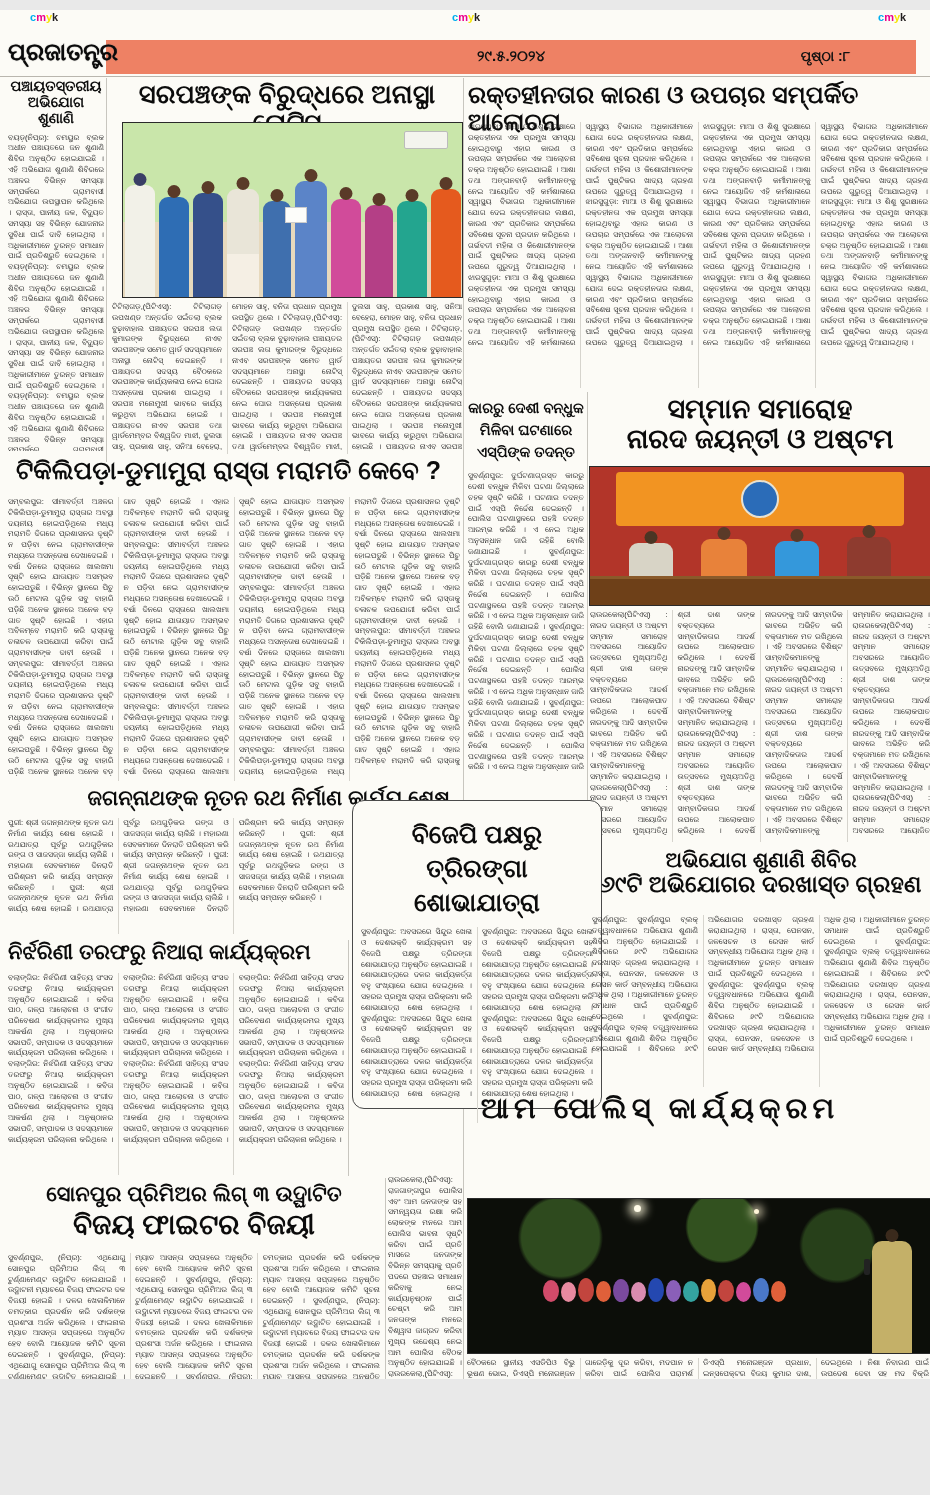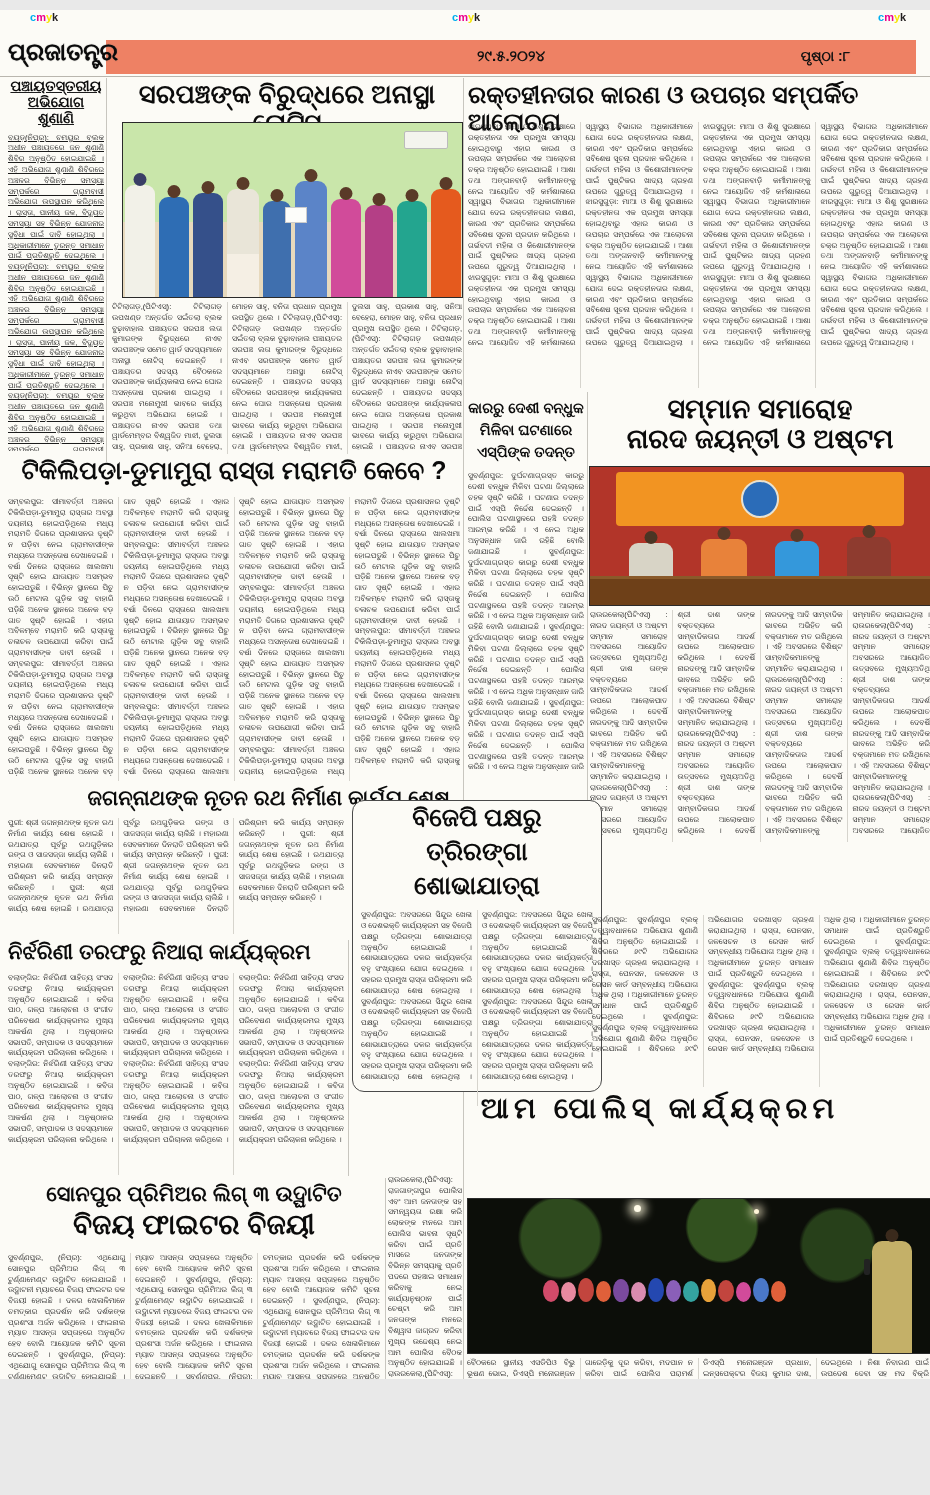--- a/index.html
+++ b/index.html
@@ -45,21 +45,21 @@
   <div class="mast-date">୨୯.୫.୨୦୨୪</div>
   <div class="mast-page">ପୃଷ୍ଠା :୮</div>
   <div class="mast-rule"></div>
 
   <div class="vrule" style="left:106px;top:68px;height:384px;"></div>
   <div class="vrule" style="left:463px;top:68px;height:1384px;"></div>
   <div class="vrule" style="left:587px;top:382px;height:462px;"></div>
   <div class="vrule" style="left:348px;top:930px;height:236px;"></div>
   <div class="vrule" style="left:385px;top:1168px;height:286px;"></div>
 
-  <div class="abs" style="left:8px;top:68px;width:96px;text-decoration:underline;">
+  <div class="abs" style="left:8px;top:68px;width:96px;">
     <div class="hl hl-c" style="font-size:14.5px;">
       <div>ପଞ୍ଚାୟତସ୍ତରୀୟ</div>
       <div>ଅଭିଯୋଗ ଶୁଣାଣି</div>
     </div>
     <div class="bodytxt" style="height:318px;margin-top:6px;">ବୟଡ଼(ନିପ୍ର): ଚମୟୁର ବ୍ଲକ ଅଧୀନ ପଞ୍ଚାୟତରେ ଜନ ଶୁଣାଣି ଶିବିର ଅନୁଷ୍ଠିତ ହୋଇଯାଇଛି । ଏହି ଅଭିଯୋଗ ଶୁଣାଣି ଶିବିରରେ ଅଞ୍ଚଳର ବିଭିନ୍ନ ସମସ୍ୟା ସମ୍ପର୍କରେ ଗ୍ରାମବାସୀ ଅଭିଯୋଗ ଉପସ୍ଥାପନ କରିଥିଲେ । ରାସ୍ତା, ପାନୀୟ ଜଳ, ବିଦ୍ୟୁତ ସମସ୍ୟା ସହ ବିଭିନ୍ନ ଯୋଜନାର ସୁବିଧା ପାଇଁ ଦାବି ହୋଇଥିଲା । ଅଧିକାରୀମାନେ ତୁରନ୍ତ ସମାଧାନ ପାଇଁ ପ୍ରତିଶ୍ରୁତି ଦେଇଥିଲେ । ବୟଡ଼(ନିପ୍ର): ଚମୟୁର ବ୍ଲକ ଅଧୀନ ପଞ୍ଚାୟତରେ ଜନ ଶୁଣାଣି ଶିବିର ଅନୁଷ୍ଠିତ ହୋଇଯାଇଛି । ଏହି ଅଭିଯୋଗ ଶୁଣାଣି ଶିବିରରେ ଅଞ୍ଚଳର ବିଭିନ୍ନ ସମସ୍ୟା ସମ୍ପର୍କରେ ଗ୍ରାମବାସୀ ଅଭିଯୋଗ ଉପସ୍ଥାପନ କରିଥିଲେ । ରାସ୍ତା, ପାନୀୟ ଜଳ, ବିଦ୍ୟୁତ ସମସ୍ୟା ସହ ବିଭିନ୍ନ ଯୋଜନାର ସୁବିଧା ପାଇଁ ଦାବି ହୋଇଥିଲା । ଅଧିକାରୀମାନେ ତୁରନ୍ତ ସମାଧାନ ପାଇଁ ପ୍ରତିଶ୍ରୁତି ଦେଇଥିଲେ । ବୟଡ଼(ନିପ୍ର): ଚମୟୁର ବ୍ଲକ ଅଧୀନ ପଞ୍ଚାୟତରେ ଜନ ଶୁଣାଣି ଶିବିର ଅନୁଷ୍ଠିତ ହୋଇଯାଇଛି । ଏହି ଅଭିଯୋଗ ଶୁଣାଣି ଶିବିରରେ ଅଞ୍ଚଳର ବିଭିନ୍ନ ସମସ୍ୟା ସମ୍ପର୍କରେ ଗ୍ରାମବାସୀ ଅଭିଯୋଗ ଉପସ୍ଥାପନ କରିଥିଲେ । ରାସ୍ତା, ପାନୀୟ ଜଳ, ବିଦ୍ୟୁତ ସମସ୍ୟା ସହ ବିଭିନ୍ନ ଯୋଜନାର ସୁବିଧା ପାଇଁ ଦାବି ହୋଇଥିଲା । ଅଧିକାରୀମାନେ ତୁରନ୍ତ ସମାଧାନ ପାଇଁ ପ୍ରତିଶ୍ରୁତି ଦେଇଥିଲେ । ବୟଡ଼(ନିପ୍ର): ଚମୟୁର ବ୍ଲକ ଅଧୀନ ପଞ୍ଚାୟତରେ ଜନ ଶୁଣାଣି ଶିବିର ଅନୁଷ୍ଠିତ ହୋଇଯାଇଛି । ଏହି ଅଭିଯୋଗ ଶୁଣାଣି ଶିବିରରେ ଅଞ୍ଚଳର ବିଭିନ୍ନ ସମସ୍ୟା ସମ୍ପର୍କରେ ଗ୍ରାମବାସୀ ଅଭିଯୋଗ ଉପସ୍ଥାପନ କରିଥିଲେ । ରାସ୍ତା, ପାନୀୟ ଜଳ, ବିଦ୍ୟୁତ ସମସ୍ୟା ସହ ବିଭିନ୍ନ ଯୋଜନାର ସୁବିଧା ପାଇଁ ଦାବି ହୋଇଥିଲା । ଅଧିକାରୀମାନେ ତୁରନ୍ତ ସମାଧାନ ପାଇଁ ପ୍ରତିଶ୍ରୁତି ଦେଇଥିଲେ ।</div>
   </div>
 
   <div class="abs" style="left:112px;top:70px;width:350px;">
     <div class="hl hl-c" style="font-size:26px;">ସରପଞ୍ଚଙ୍କ ବିରୁଦ୍ଧରେ ଅନାସ୍ଥା ନୋଟିସ୍</div>
   </div>
@@ -137,38 +137,44 @@
           <div class="hd"></div>
         </div>
       <div class="pn" style="width:44px;height:68px;background:#8e3b2f;">
           <div class="hd"></div>
         </div>
     </div>
     <div class="abs" style="left:0;right:0;bottom:0;height:26px;background:#6e4018;border-top:3px solid #8a5a2a;"></div>
   </div>
   <div class="abs bodytxt" style="left:590px;top:600px;width:340px;height:232px;column-count:4;">ରାଉରକେଲା(ପିଟିଏସ୍) : ନାରଦ ଜୟନ୍ତୀ ଓ ଅଷ୍ଟମ ସମ୍ମାନ ସମାରୋହ ଅବସରରେ ଆୟୋଜିତ ଉତ୍ସବରେ ମୁଖ୍ୟଅତିଥି ଶ୍ରୀ ଦାଶ ତାଙ୍କ ବକ୍ତବ୍ୟରେ ସାମ୍ବାଦିକତାର ଆଦର୍ଶ ଉପରେ ଆଲୋକପାତ କରିଥିଲେ । ଦେବର୍ଷି ନାରଦଙ୍କୁ ଆଦି ସାମ୍ବାଦିକ ଭାବରେ ଅଭିହିତ କରି ବକ୍ତାମାନେ ମତ ରଖିଥିଲେ । ଏହି ଅବସରରେ ବିଶିଷ୍ଟ ସାମ୍ବାଦିକମାନଙ୍କୁ ସମ୍ମାନିତ କରାଯାଇଥିଲା । ରାଉରକେଲା(ପିଟିଏସ୍) : ନାରଦ ଜୟନ୍ତୀ ଓ ଅଷ୍ଟମ ସମ୍ମାନ ସମାରୋହ ଅବସରରେ ଆୟୋଜିତ ଉତ୍ସବରେ ମୁଖ୍ୟଅତିଥି ଶ୍ରୀ ଦାଶ ତାଙ୍କ ବକ୍ତବ୍ୟରେ ସାମ୍ବାଦିକତାର ଆଦର୍ଶ ଉପରେ ଆଲୋକପାତ କରିଥିଲେ । ଦେବର୍ଷି ନାରଦଙ୍କୁ ଆଦି ସାମ୍ବାଦିକ ଭାବରେ ଅଭିହିତ କରି ବକ୍ତାମାନେ ମତ ରଖିଥିଲେ । ଏହି ଅବସରରେ ବିଶିଷ୍ଟ ସାମ୍ବାଦିକମାନଙ୍କୁ ସମ୍ମାନିତ କରାଯାଇଥିଲା । ରାଉରକେଲା(ପିଟିଏସ୍) : ନାରଦ ଜୟନ୍ତୀ ଓ ଅଷ୍ଟମ ସମ୍ମାନ ସମାରୋହ ଅବସରରେ ଆୟୋଜିତ ଉତ୍ସବରେ ମୁଖ୍ୟଅତିଥି ଶ୍ରୀ ଦାଶ ତାଙ୍କ ବକ୍ତବ୍ୟରେ ସାମ୍ବାଦିକତାର ଆଦର୍ଶ ଉପରେ ଆଲୋକପାତ କରିଥିଲେ । ଦେବର୍ଷି ନାରଦଙ୍କୁ ଆଦି ସାମ୍ବାଦିକ ଭାବରେ ଅଭିହିତ କରି ବକ୍ତାମାନେ ମତ ରଖିଥିଲେ । ଏହି ଅବସରରେ ବିଶିଷ୍ଟ ସାମ୍ବାଦିକମାନଙ୍କୁ ସମ୍ମାନିତ କରାଯାଇଥିଲା । ରାଉରକେଲା(ପିଟିଏସ୍) : ନାରଦ ଜୟନ୍ତୀ ଓ ଅଷ୍ଟମ ସମ୍ମାନ ସମାରୋହ ଅବସରରେ ଆୟୋଜିତ ଉତ୍ସବରେ ମୁଖ୍ୟଅତିଥି ଶ୍ରୀ ଦାଶ ତାଙ୍କ ବକ୍ତବ୍ୟରେ ସାମ୍ବାଦିକତାର ଆଦର୍ଶ ଉପରେ ଆଲୋକପାତ କରିଥିଲେ । ଦେବର୍ଷି ନାରଦଙ୍କୁ ଆଦି ସାମ୍ବାଦିକ ଭାବରେ ଅଭିହିତ କରି ବକ୍ତାମାନେ ମତ ରଖିଥିଲେ । ଏହି ଅବସରରେ ବିଶିଷ୍ଟ ସାମ୍ବାଦିକମାନଙ୍କୁ ସମ୍ମାନିତ କରାଯାଇଥିଲା । ରାଉରକେଲା(ପିଟିଏସ୍) : ନାରଦ ଜୟନ୍ତୀ ଓ ଅଷ୍ଟମ ସମ୍ମାନ ସମାରୋହ ଅବସରରେ ଆୟୋଜିତ ଉତ୍ସବରେ ମୁଖ୍ୟଅତିଥି ଶ୍ରୀ ଦାଶ ତାଙ୍କ ବକ୍ତବ୍ୟରେ ସାମ୍ବାଦିକତାର ଆଦର୍ଶ ଉପରେ ଆଲୋକପାତ କରିଥିଲେ । ଦେବର୍ଷି ନାରଦଙ୍କୁ ଆଦି ସାମ୍ବାଦିକ ଭାବରେ ଅଭିହିତ କରି ବକ୍ତାମାନେ ମତ ରଖିଥିଲେ । ଏହି ଅବସରରେ ବିଶିଷ୍ଟ ସାମ୍ବାଦିକମାନଙ୍କୁ ସମ୍ମାନିତ କରାଯାଇଥିଲା । ରାଉରକେଲା(ପିଟିଏସ୍) : ନାରଦ ଜୟନ୍ତୀ ଓ ଅଷ୍ଟମ ସମ୍ମାନ ସମାରୋହ ଅବସରରେ ଆୟୋଜିତ ଉତ୍ସବରେ ମୁଖ୍ୟଅତିଥି ଶ୍ରୀ ଦାଶ ତାଙ୍କ ବକ୍ତବ୍ୟରେ ସାମ୍ବାଦିକତାର ଆଦର୍ଶ ଉପରେ ଆଲୋକପାତ କରିଥିଲେ । ଦେବର୍ଷି ନାରଦଙ୍କୁ ଆଦି ସାମ୍ବାଦିକ ଭାବରେ ଅଭିହିତ କରି ବକ୍ତାମାନେ ମତ ରଖିଥିଲେ । ଏହି ଅବସରରେ ବିଶିଷ୍ଟ ସାମ୍ବାଦିକମାନଙ୍କୁ ସମ୍ମାନିତ କରାଯାଇଥିଲା ।</div>
 
-  <div class="abs" style="left:8px;top:446px;width:452px;text-align:center;">
+  <div class="abs" style="left:16px;top:446px;width:452px;">
     <div class="hl" style="font-size:25px;">ଟିକିଲିପଡ଼ା-ଡୁମାମୁରା ରାସ୍ତା ମରାମତି କେବେ ?</div>
   </div>
   <div class="abs bodytxt" style="left:8px;top:487px;width:452px;height:284px;column-count:4;">ସମ୍ବଲପୁର: ସୀମାବର୍ତ୍ତୀ ଅଞ୍ଚଳର ଟିକିଲିପଡ଼ା-ଡୁମାମୁରା ରାସ୍ତାର ଅବସ୍ଥା ଦୟନୀୟ ହୋଇପଡ଼ିଥିଲେ ମଧ୍ୟ ମରାମତି ଦିଗରେ ପ୍ରଶାସନର ଦୃଷ୍ଟି ନ ପଡ଼ିବା ନେଇ ଗ୍ରାମବାସୀଙ୍କ ମଧ୍ୟରେ ଅସନ୍ତୋଷ ଦେଖାଦେଇଛି । ବର୍ଷା ଦିନରେ ରାସ୍ତାରେ ଖାଲଖମା ସୃଷ୍ଟି ହୋଇ ଯାତାୟାତ ଅସମ୍ଭବ ହୋଇପଡୁଛି । ବିଭିନ୍ନ ସ୍ଥାନରେ ପିଚୁ ଉଠି ମେଟାଲ ଗୁଡ଼ିକ ସବୁ ବାହାରି ପଡ଼ିଛି ଅନେକ ସ୍ଥାନରେ ଅନେକ ବଡ଼ ଗାତ ସୃଷ୍ଟି ହୋଇଛି । ଏହାର ଅବିଳମ୍ବେ ମରାମତି କରି ରାସ୍ତାକୁ ଚଳାଚଳ ଉପଯୋଗୀ କରିବା ପାଇଁ ଗ୍ରାମବାସୀଙ୍କ ଦାବୀ ହେଉଛି । ସମ୍ବଲପୁର: ସୀମାବର୍ତ୍ତୀ ଅଞ୍ଚଳର ଟିକିଲିପଡ଼ା-ଡୁମାମୁରା ରାସ୍ତାର ଅବସ୍ଥା ଦୟନୀୟ ହୋଇପଡ଼ିଥିଲେ ମଧ୍ୟ ମରାମତି ଦିଗରେ ପ୍ରଶାସନର ଦୃଷ୍ଟି ନ ପଡ଼ିବା ନେଇ ଗ୍ରାମବାସୀଙ୍କ ମଧ୍ୟରେ ଅସନ୍ତୋଷ ଦେଖାଦେଇଛି । ବର୍ଷା ଦିନରେ ରାସ୍ତାରେ ଖାଲଖମା ସୃଷ୍ଟି ହୋଇ ଯାତାୟାତ ଅସମ୍ଭବ ହୋଇପଡୁଛି । ବିଭିନ୍ନ ସ୍ଥାନରେ ପିଚୁ ଉଠି ମେଟାଲ ଗୁଡ଼ିକ ସବୁ ବାହାରି ପଡ଼ିଛି ଅନେକ ସ୍ଥାନରେ ଅନେକ ବଡ଼ ଗାତ ସୃଷ୍ଟି ହୋଇଛି । ଏହାର ଅବିଳମ୍ବେ ମରାମତି କରି ରାସ୍ତାକୁ ଚଳାଚଳ ଉପଯୋଗୀ କରିବା ପାଇଁ ଗ୍ରାମବାସୀଙ୍କ ଦାବୀ ହେଉଛି । ସମ୍ବଲପୁର: ସୀମାବର୍ତ୍ତୀ ଅଞ୍ଚଳର ଟିକିଲିପଡ଼ା-ଡୁମାମୁରା ରାସ୍ତାର ଅବସ୍ଥା ଦୟନୀୟ ହୋଇପଡ଼ିଥିଲେ ମଧ୍ୟ ମରାମତି ଦିଗରେ ପ୍ରଶାସନର ଦୃଷ୍ଟି ନ ପଡ଼ିବା ନେଇ ଗ୍ରାମବାସୀଙ୍କ ମଧ୍ୟରେ ଅସନ୍ତୋଷ ଦେଖାଦେଇଛି । ବର୍ଷା ଦିନରେ ରାସ୍ତାରେ ଖାଲଖମା ସୃଷ୍ଟି ହୋଇ ଯାତାୟାତ ଅସମ୍ଭବ ହୋଇପଡୁଛି । ବିଭିନ୍ନ ସ୍ଥାନରେ ପିଚୁ ଉଠି ମେଟାଲ ଗୁଡ଼ିକ ସବୁ ବାହାରି ପଡ଼ିଛି ଅନେକ ସ୍ଥାନରେ ଅନେକ ବଡ଼ ଗାତ ସୃଷ୍ଟି ହୋଇଛି । ଏହାର ଅବିଳମ୍ବେ ମରାମତି କରି ରାସ୍ତାକୁ ଚଳାଚଳ ଉପଯୋଗୀ କରିବା ପାଇଁ ଗ୍ରାମବାସୀଙ୍କ ଦାବୀ ହେଉଛି । ସମ୍ବଲପୁର: ସୀମାବର୍ତ୍ତୀ ଅଞ୍ଚଳର ଟିକିଲିପଡ଼ା-ଡୁମାମୁରା ରାସ୍ତାର ଅବସ୍ଥା ଦୟନୀୟ ହୋଇପଡ଼ିଥିଲେ ମଧ୍ୟ ମରାମତି ଦିଗରେ ପ୍ରଶାସନର ଦୃଷ୍ଟି ନ ପଡ଼ିବା ନେଇ ଗ୍ରାମବାସୀଙ୍କ ମଧ୍ୟରେ ଅସନ୍ତୋଷ ଦେଖାଦେଇଛି । ବର୍ଷା ଦିନରେ ରାସ୍ତାରେ ଖାଲଖମା ସୃଷ୍ଟି ହୋଇ ଯାତାୟାତ ଅସମ୍ଭବ ହୋଇପଡୁଛି । ବିଭିନ୍ନ ସ୍ଥାନରେ ପିଚୁ ଉଠି ମେଟାଲ ଗୁଡ଼ିକ ସବୁ ବାହାରି ପଡ଼ିଛି ଅନେକ ସ୍ଥାନରେ ଅନେକ ବଡ଼ ଗାତ ସୃଷ୍ଟି ହୋଇଛି । ଏହାର ଅବିଳମ୍ବେ ମରାମତି କରି ରାସ୍ତାକୁ ଚଳାଚଳ ଉପଯୋଗୀ କରିବା ପାଇଁ ଗ୍ରାମବାସୀଙ୍କ ଦାବୀ ହେଉଛି । ସମ୍ବଲପୁର: ସୀମାବର୍ତ୍ତୀ ଅଞ୍ଚଳର ଟିକିଲିପଡ଼ା-ଡୁମାମୁରା ରାସ୍ତାର ଅବସ୍ଥା ଦୟନୀୟ ହୋଇପଡ଼ିଥିଲେ ମଧ୍ୟ ମରାମତି ଦିଗରେ ପ୍ରଶାସନର ଦୃଷ୍ଟି ନ ପଡ଼ିବା ନେଇ ଗ୍ରାମବାସୀଙ୍କ ମଧ୍ୟରେ ଅସନ୍ତୋଷ ଦେଖାଦେଇଛି । ବର୍ଷା ଦିନରେ ରାସ୍ତାରେ ଖାଲଖମା ସୃଷ୍ଟି ହୋଇ ଯାତାୟାତ ଅସମ୍ଭବ ହୋଇପଡୁଛି । ବିଭିନ୍ନ ସ୍ଥାନରେ ପିଚୁ ଉଠି ମେଟାଲ ଗୁଡ଼ିକ ସବୁ ବାହାରି ପଡ଼ିଛି ଅନେକ ସ୍ଥାନରେ ଅନେକ ବଡ଼ ଗାତ ସୃଷ୍ଟି ହୋଇଛି । ଏହାର ଅବିଳମ୍ବେ ମରାମତି କରି ରାସ୍ତାକୁ ଚଳାଚଳ ଉପଯୋଗୀ କରିବା ପାଇଁ ଗ୍ରାମବାସୀଙ୍କ ଦାବୀ ହେଉଛି । ସମ୍ବଲପୁର: ସୀମାବର୍ତ୍ତୀ ଅଞ୍ଚଳର ଟିକିଲିପଡ଼ା-ଡୁମାମୁରା ରାସ୍ତାର ଅବସ୍ଥା ଦୟନୀୟ ହୋଇପଡ଼ିଥିଲେ ମଧ୍ୟ ମରାମତି ଦିଗରେ ପ୍ରଶାସନର ଦୃଷ୍ଟି ନ ପଡ଼ିବା ନେଇ ଗ୍ରାମବାସୀଙ୍କ ମଧ୍ୟରେ ଅସନ୍ତୋଷ ଦେଖାଦେଇଛି । ବର୍ଷା ଦିନରେ ରାସ୍ତାରେ ଖାଲଖମା ସୃଷ୍ଟି ହୋଇ ଯାତାୟାତ ଅସମ୍ଭବ ହୋଇପଡୁଛି । ବିଭିନ୍ନ ସ୍ଥାନରେ ପିଚୁ ଉଠି ମେଟାଲ ଗୁଡ଼ିକ ସବୁ ବାହାରି ପଡ଼ିଛି ଅନେକ ସ୍ଥାନରେ ଅନେକ ବଡ଼ ଗାତ ସୃଷ୍ଟି ହୋଇଛି । ଏହାର ଅବିଳମ୍ବେ ମରାମତି କରି ରାସ୍ତାକୁ ଚଳାଚଳ ଉପଯୋଗୀ କରିବା ପାଇଁ ଗ୍ରାମବାସୀଙ୍କ ଦାବୀ ହେଉଛି । ସମ୍ବଲପୁର: ସୀମାବର୍ତ୍ତୀ ଅଞ୍ଚଳର ଟିକିଲିପଡ଼ା-ଡୁମାମୁରା ରାସ୍ତାର ଅବସ୍ଥା ଦୟନୀୟ ହୋଇପଡ଼ିଥିଲେ ମଧ୍ୟ ମରାମତି ଦିଗରେ ପ୍ରଶାସନର ଦୃଷ୍ଟି ନ ପଡ଼ିବା ନେଇ ଗ୍ରାମବାସୀଙ୍କ ମଧ୍ୟରେ ଅସନ୍ତୋଷ ଦେଖାଦେଇଛି । ବର୍ଷା ଦିନରେ ରାସ୍ତାରେ ଖାଲଖମା ସୃଷ୍ଟି ହୋଇ ଯାତାୟାତ ଅସମ୍ଭବ ହୋଇପଡୁଛି । ବିଭିନ୍ନ ସ୍ଥାନରେ ପିଚୁ ଉଠି ମେଟାଲ ଗୁଡ଼ିକ ସବୁ ବାହାରି ପଡ଼ିଛି ଅନେକ ସ୍ଥାନରେ ଅନେକ ବଡ଼ ଗାତ ସୃଷ୍ଟି ହୋଇଛି । ଏହାର ଅବିଳମ୍ବେ ମରାମତି କରି ରାସ୍ତାକୁ ଚଳାଚଳ ଉପଯୋଗୀ କରିବା ପାଇଁ ଗ୍ରାମବାସୀଙ୍କ ଦାବୀ ହେଉଛି ।</div>
 
   <div class="abs" style="left:10px;top:776px;width:440px;text-align:right;">
     <div class="hl" style="font-size:21px;">ଜଗନ୍ନାଥଙ୍କ ନୂତନ ରଥ ନିର୍ମାଣ କାର୍ଯ୍ୟ ଶେଷ</div>
   </div>
   <div class="abs bodytxt" style="left:8px;top:808px;width:336px;height:116px;column-count:3;">ପୁରୀ: ଶ୍ରୀ ଜଗନ୍ନାଥଙ୍କ ନୂତନ ରଥ ନିର୍ମାଣ କାର୍ଯ୍ୟ ଶେଷ ହୋଇଛି । ରଥଯାତ୍ରା ପୂର୍ବରୁ ରଥଗୁଡ଼ିକର ରଙ୍ଗ ଓ ସାଜସଜ୍ଜା କାର୍ଯ୍ୟ ଚାଲିଛି । ମହାରଣା ସେବକମାନେ ଦିନରାତି ପରିଶ୍ରମ କରି କାର୍ଯ୍ୟ ସମ୍ପନ୍ନ କରିଛନ୍ତି । ପୁରୀ: ଶ୍ରୀ ଜଗନ୍ନାଥଙ୍କ ନୂତନ ରଥ ନିର୍ମାଣ କାର୍ଯ୍ୟ ଶେଷ ହୋଇଛି । ରଥଯାତ୍ରା ପୂର୍ବରୁ ରଥଗୁଡ଼ିକର ରଙ୍ଗ ଓ ସାଜସଜ୍ଜା କାର୍ଯ୍ୟ ଚାଲିଛି । ମହାରଣା ସେବକମାନେ ଦିନରାତି ପରିଶ୍ରମ କରି କାର୍ଯ୍ୟ ସମ୍ପନ୍ନ କରିଛନ୍ତି । ପୁରୀ: ଶ୍ରୀ ଜଗନ୍ନାଥଙ୍କ ନୂତନ ରଥ ନିର୍ମାଣ କାର୍ଯ୍ୟ ଶେଷ ହୋଇଛି । ରଥଯାତ୍ରା ପୂର୍ବରୁ ରଥଗୁଡ଼ିକର ରଙ୍ଗ ଓ ସାଜସଜ୍ଜା କାର୍ଯ୍ୟ ଚାଲିଛି । ମହାରଣା ସେବକମାନେ ଦିନରାତି ପରିଶ୍ରମ କରି କାର୍ଯ୍ୟ ସମ୍ପନ୍ନ କରିଛନ୍ତି । ପୁରୀ: ଶ୍ରୀ ଜଗନ୍ନାଥଙ୍କ ନୂତନ ରଥ ନିର୍ମାଣ କାର୍ଯ୍ୟ ଶେଷ ହୋଇଛି । ରଥଯାତ୍ରା ପୂର୍ବରୁ ରଥଗୁଡ଼ିକର ରଙ୍ଗ ଓ ସାଜସଜ୍ଜା କାର୍ଯ୍ୟ ଚାଲିଛି । ମହାରଣା ସେବକମାନେ ଦିନରାତି ପରିଶ୍ରମ କରି କାର୍ଯ୍ୟ ସମ୍ପନ୍ନ କରିଛନ୍ତି ।</div>
 
-  <div class="abs boxed" style="left:352px;top:790px;width:232px;height:284px;padding:0 8px 6px;font-family:Liberation Serif, serif;">
+  <div class="abs boxed" style="left:352px;top:790px;width:232px;height:284px;padding:17px 8px 6px;">
     <div class="hl hl-c" style="font-size:25px;line-height:1.35;">
       <div>ବିଜେପି ପକ୍ଷରୁ</div>
       <div>ତ୍ରିରଙ୍ଗା ଶୋଭାଯାତ୍ରା</div>
     </div>
     <div class="bodytxt" style="height:196px;margin-top:8px;column-count:2;">ସୁବର୍ଣ୍ଣପୁର: ଅବସରରେ ସିନ୍ଦୁର ଖେଳା ଓ ଦେଶଭକ୍ତି କାର୍ଯ୍ୟକ୍ରମ ସହ ବିଜେପି ପକ୍ଷରୁ ତ୍ରିରଙ୍ଗା ଶୋଭାଯାତ୍ରା ଅନୁଷ୍ଠିତ ହୋଇଯାଇଛି । ଶୋଭାଯାତ୍ରାରେ ଦଳର କାର୍ଯ୍ୟକର୍ତ୍ତା ବହୁ ସଂଖ୍ୟାରେ ଯୋଗ ଦେଇଥିଲେ । ସହରର ପ୍ରମୁଖ ରାସ୍ତା ପରିକ୍ରମା କରି ଶୋଭାଯାତ୍ରା ଶେଷ ହୋଇଥିଲା । ସୁବର୍ଣ୍ଣପୁର: ଅବସରରେ ସିନ୍ଦୁର ଖେଳା ଓ ଦେଶଭକ୍ତି କାର୍ଯ୍ୟକ୍ରମ ସହ ବିଜେପି ପକ୍ଷରୁ ତ୍ରିରଙ୍ଗା ଶୋଭାଯାତ୍ରା ଅନୁଷ୍ଠିତ ହୋଇଯାଇଛି । ଶୋଭାଯାତ୍ରାରେ ଦଳର କାର୍ଯ୍ୟକର୍ତ୍ତା ବହୁ ସଂଖ୍ୟାରେ ଯୋଗ ଦେଇଥିଲେ । ସହରର ପ୍ରମୁଖ ରାସ୍ତା ପରିକ୍ରମା କରି ଶୋଭାଯାତ୍ରା ଶେଷ ହୋଇଥିଲା । ସୁବର୍ଣ୍ଣପୁର: ଅବସରରେ ସିନ୍ଦୁର ଖେଳା ଓ ଦେଶଭକ୍ତି କାର୍ଯ୍ୟକ୍ରମ ସହ ବିଜେପି ପକ୍ଷରୁ ତ୍ରିରଙ୍ଗା ଶୋଭାଯାତ୍ରା ଅନୁଷ୍ଠିତ ହୋଇଯାଇଛି । ଶୋଭାଯାତ୍ରାରେ ଦଳର କାର୍ଯ୍ୟକର୍ତ୍ତା ବହୁ ସଂଖ୍ୟାରେ ଯୋଗ ଦେଇଥିଲେ । ସହରର ପ୍ରମୁଖ ରାସ୍ତା ପରିକ୍ରମା କରି ଶୋଭାଯାତ୍ରା ଶେଷ ହୋଇଥିଲା । ସୁବର୍ଣ୍ଣପୁର: ଅବସରରେ ସିନ୍ଦୁର ଖେଳା ଓ ଦେଶଭକ୍ତି କାର୍ଯ୍ୟକ୍ରମ ସହ ବିଜେପି ପକ୍ଷରୁ ତ୍ରିରଙ୍ଗା ଶୋଭାଯାତ୍ରା ଅନୁଷ୍ଠିତ ହୋଇଯାଇଛି । ଶୋଭାଯାତ୍ରାରେ ଦଳର କାର୍ଯ୍ୟକର୍ତ୍ତା ବହୁ ସଂଖ୍ୟାରେ ଯୋଗ ଦେଇଥିଲେ । ସହରର ପ୍ରମୁଖ ରାସ୍ତା ପରିକ୍ରମା କରି ଶୋଭାଯାତ୍ରା ଶେଷ ହୋଇଥିଲା ।</div>
   </div>
 
+  <div class="abs" style="left:592px;top:838px;width:338px;">
+    <div class="hl hl-c" style="font-size:21px;">
+      <div>ଅଭିଯୋଗ ଶୁଣାଣି ଶିବିର</div>
+      <div style="font-size:23px;">୬୯ଟି ଅଭିଯୋଗର ଦରଖାସ୍ତ ଗ୍ରହଣ</div>
+    </div>
+  </div>
   <div class="abs bodytxt" style="left:592px;top:905px;width:338px;height:172px;column-count:3;">ସୁବର୍ଣ୍ଣପୁର: ସୁବର୍ଣ୍ଣପୁର ବ୍ଲକ୍ ତତ୍ତ୍ୱାବଧାନରେ ଅଭିଯୋଗ ଶୁଣାଣି ଶିବିର ଅନୁଷ୍ଠିତ ହୋଇଯାଇଛି । ଶିବିରରେ ୬୯ଟି ଅଭିଯୋଗର ଦରଖାସ୍ତ ଗ୍ରହଣ କରାଯାଇଥିଲା । ରାସ୍ତା, ପେନସନ, ଜଳସେଚନ ଓ ରେସନ କାର୍ଡ ସମ୍ବନ୍ଧୀୟ ଅଭିଯୋଗ ଅଧିକ ଥିଲା । ଅଧିକାରୀମାନେ ତୁରନ୍ତ ସମାଧାନ ପାଇଁ ପ୍ରତିଶ୍ରୁତି ଦେଇଥିଲେ । ସୁବର୍ଣ୍ଣପୁର: ସୁବର୍ଣ୍ଣପୁର ବ୍ଲକ୍ ତତ୍ତ୍ୱାବଧାନରେ ଅଭିଯୋଗ ଶୁଣାଣି ଶିବିର ଅନୁଷ୍ଠିତ ହୋଇଯାଇଛି । ଶିବିରରେ ୬୯ଟି ଅଭିଯୋଗର ଦରଖାସ୍ତ ଗ୍ରହଣ କରାଯାଇଥିଲା । ରାସ୍ତା, ପେନସନ, ଜଳସେଚନ ଓ ରେସନ କାର୍ଡ ସମ୍ବନ୍ଧୀୟ ଅଭିଯୋଗ ଅଧିକ ଥିଲା । ଅଧିକାରୀମାନେ ତୁରନ୍ତ ସମାଧାନ ପାଇଁ ପ୍ରତିଶ୍ରୁତି ଦେଇଥିଲେ । ସୁବର୍ଣ୍ଣପୁର: ସୁବର୍ଣ୍ଣପୁର ବ୍ଲକ୍ ତତ୍ତ୍ୱାବଧାନରେ ଅଭିଯୋଗ ଶୁଣାଣି ଶିବିର ଅନୁଷ୍ଠିତ ହୋଇଯାଇଛି । ଶିବିରରେ ୬୯ଟି ଅଭିଯୋଗର ଦରଖାସ୍ତ ଗ୍ରହଣ କରାଯାଇଥିଲା । ରାସ୍ତା, ପେନସନ, ଜଳସେଚନ ଓ ରେସନ କାର୍ଡ ସମ୍ବନ୍ଧୀୟ ଅଭିଯୋଗ ଅଧିକ ଥିଲା । ଅଧିକାରୀମାନେ ତୁରନ୍ତ ସମାଧାନ ପାଇଁ ପ୍ରତିଶ୍ରୁତି ଦେଇଥିଲେ । ସୁବର୍ଣ୍ଣପୁର: ସୁବର୍ଣ୍ଣପୁର ବ୍ଲକ୍ ତତ୍ତ୍ୱାବଧାନରେ ଅଭିଯୋଗ ଶୁଣାଣି ଶିବିର ଅନୁଷ୍ଠିତ ହୋଇଯାଇଛି । ଶିବିରରେ ୬୯ଟି ଅଭିଯୋଗର ଦରଖାସ୍ତ ଗ୍ରହଣ କରାଯାଇଥିଲା । ରାସ୍ତା, ପେନସନ, ଜଳସେଚନ ଓ ରେସନ କାର୍ଡ ସମ୍ବନ୍ଧୀୟ ଅଭିଯୋଗ ଅଧିକ ଥିଲା । ଅଧିକାରୀମାନେ ତୁରନ୍ତ ସମାଧାନ ପାଇଁ ପ୍ରତିଶ୍ରୁତି ଦେଇଥିଲେ ।</div>
 
   <div class="abs" style="left:8px;top:930px;width:336px;">
     <div class="hl" style="font-size:21px;">ନିର୍ଝରିଣୀ ତରଫରୁ ନିଆରା କାର୍ଯ୍ୟକ୍ରମ</div>
   </div>
   <div class="abs bodytxt" style="left:8px;top:963px;width:336px;height:202px;column-count:3;">ବଲାଙ୍ଗିର: ନିର୍ଝରିଣୀ ସାହିତ୍ୟ ସଂସଦ ତରଫରୁ ନିଆରା କାର୍ଯ୍ୟକ୍ରମ ଅନୁଷ୍ଠିତ ହୋଇଯାଇଛି । କବିତା ପାଠ, ଗଳ୍ପ ଆଲୋଚନା ଓ ସଂଗୀତ ପରିବେଷଣ କାର୍ଯ୍ୟକ୍ରମର ମୁଖ୍ୟ ଆକର୍ଷଣ ଥିଲା । ଅନୁଷ୍ଠାନର ସଭାପତି, ସମ୍ପାଦକ ଓ ସଦସ୍ୟମାନେ କାର୍ଯ୍ୟକ୍ରମ ପରିଚାଳନା କରିଥିଲେ । ବଲାଙ୍ଗିର: ନିର୍ଝରିଣୀ ସାହିତ୍ୟ ସଂସଦ ତରଫରୁ ନିଆରା କାର୍ଯ୍ୟକ୍ରମ ଅନୁଷ୍ଠିତ ହୋଇଯାଇଛି । କବିତା ପାଠ, ଗଳ୍ପ ଆଲୋଚନା ଓ ସଂଗୀତ ପରିବେଷଣ କାର୍ଯ୍ୟକ୍ରମର ମୁଖ୍ୟ ଆକର୍ଷଣ ଥିଲା । ଅନୁଷ୍ଠାନର ସଭାପତି, ସମ୍ପାଦକ ଓ ସଦସ୍ୟମାନେ କାର୍ଯ୍ୟକ୍ରମ ପରିଚାଳନା କରିଥିଲେ । ବଲାଙ୍ଗିର: ନିର୍ଝରିଣୀ ସାହିତ୍ୟ ସଂସଦ ତରଫରୁ ନିଆରା କାର୍ଯ୍ୟକ୍ରମ ଅନୁଷ୍ଠିତ ହୋଇଯାଇଛି । କବିତା ପାଠ, ଗଳ୍ପ ଆଲୋଚନା ଓ ସଂଗୀତ ପରିବେଷଣ କାର୍ଯ୍ୟକ୍ରମର ମୁଖ୍ୟ ଆକର୍ଷଣ ଥିଲା । ଅନୁଷ୍ଠାନର ସଭାପତି, ସମ୍ପାଦକ ଓ ସଦସ୍ୟମାନେ କାର୍ଯ୍ୟକ୍ରମ ପରିଚାଳନା କରିଥିଲେ । ବଲାଙ୍ଗିର: ନିର୍ଝରିଣୀ ସାହିତ୍ୟ ସଂସଦ ତରଫରୁ ନିଆରା କାର୍ଯ୍ୟକ୍ରମ ଅନୁଷ୍ଠିତ ହୋଇଯାଇଛି । କବିତା ପାଠ, ଗଳ୍ପ ଆଲୋଚନା ଓ ସଂଗୀତ ପରିବେଷଣ କାର୍ଯ୍ୟକ୍ରମର ମୁଖ୍ୟ ଆକର୍ଷଣ ଥିଲା । ଅନୁଷ୍ଠାନର ସଭାପତି, ସମ୍ପାଦକ ଓ ସଦସ୍ୟମାନେ କାର୍ଯ୍ୟକ୍ରମ ପରିଚାଳନା କରିଥିଲେ । ବଲାଙ୍ଗିର: ନିର୍ଝରିଣୀ ସାହିତ୍ୟ ସଂସଦ ତରଫରୁ ନିଆରା କାର୍ଯ୍ୟକ୍ରମ ଅନୁଷ୍ଠିତ ହୋଇଯାଇଛି । କବିତା ପାଠ, ଗଳ୍ପ ଆଲୋଚନା ଓ ସଂଗୀତ ପରିବେଷଣ କାର୍ଯ୍ୟକ୍ରମର ମୁଖ୍ୟ ଆକର୍ଷଣ ଥିଲା । ଅନୁଷ୍ଠାନର ସଭାପତି, ସମ୍ପାଦକ ଓ ସଦସ୍ୟମାନେ କାର୍ଯ୍ୟକ୍ରମ ପରିଚାଳନା କରିଥିଲେ । ବଲାଙ୍ଗିର: ନିର୍ଝରିଣୀ ସାହିତ୍ୟ ସଂସଦ ତରଫରୁ ନିଆରା କାର୍ଯ୍ୟକ୍ରମ ଅନୁଷ୍ଠିତ ହୋଇଯାଇଛି । କବିତା ପାଠ, ଗଳ୍ପ ଆଲୋଚନା ଓ ସଂଗୀତ ପରିବେଷଣ କାର୍ଯ୍ୟକ୍ରମର ମୁଖ୍ୟ ଆକର୍ଷଣ ଥିଲା । ଅନୁଷ୍ଠାନର ସଭାପତି, ସମ୍ପାଦକ ଓ ସଦସ୍ୟମାନେ କାର୍ଯ୍ୟକ୍ରମ ପରିଚାଳନା କରିଥିଲେ ।</div>
 
   <div class="abs" style="left:390px;top:1082px;width:540px;">
     <div class="hl hl-c" style="font-size:29px;letter-spacing:5px;">ଆମ ପୋଲିସ୍ କାର୍ଯ୍ୟକ୍ରମ</div>
   </div>

